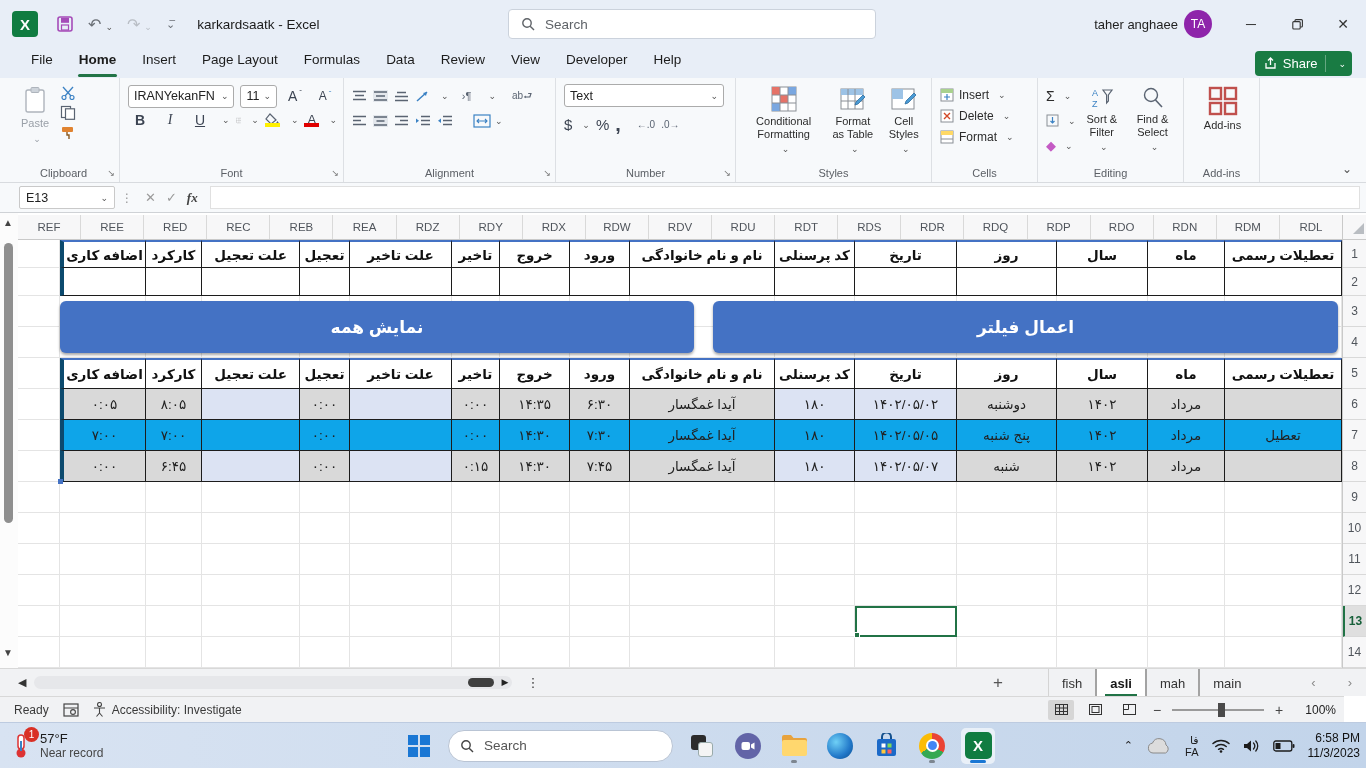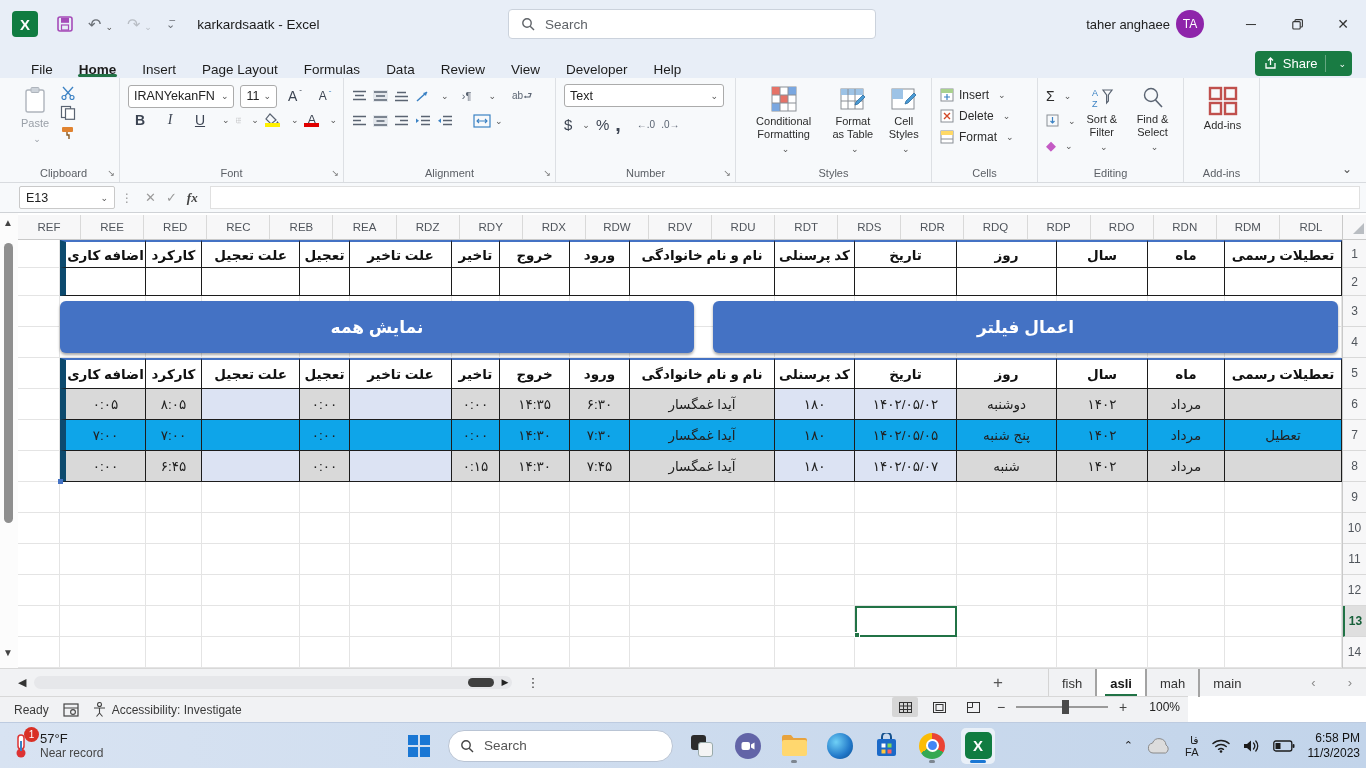--- a/index.html
+++ b/index.html
@@ -12,26 +12,26 @@
   .titlebar{position:absolute;left:0;top:0;width:1366px;height:48px;background:#E8EEF7;display:flex;align-items:center}
   .xlogo{width:26px;height:26px;border-radius:4px;background:#107C41;color:#fff;font-weight:bold;
     display:flex;align-items:center;justify-content:center;font-size:15px;margin-left:12px}
   .qat{display:flex;align-items:center;gap:14px;margin-left:18px;color:#6a6f76;font-size:16px}
   .apptitle{margin-left:22px;font-size:13.5px;color:#1b1b1b}
   .tsearch{position:absolute;left:508px;top:9px;width:368px;height:30px;background:#fff;border:1px solid #CBD2DC;
     border-radius:4px;display:flex;align-items:center;padding-left:12px;gap:10px;color:#5f6368;font-size:13.5px}
   .tb-right{position:absolute;right:0;top:0;height:48px;display:flex;align-items:center}
   .uname{font-size:13px;color:#222;margin-right:6px}
   .avatar{width:28px;height:28px;border-radius:50%;background:#8E24AA;color:#fff;font-size:12px;
-    display:flex;align-items:center;justify-content:center;margin-right:24px}
+    display:flex;align-items:center;justify-content:center;margin-right:16px}
   .winbtn{width:46px;height:48px;display:flex;align-items:center;justify-content:center;color:#333;font-size:14px}
 
   
   .ribbontabs{position:absolute;left:0;top:48px;width:1366px;height:30px;background:#E8EEF7;display:flex;align-items:flex-end;padding-left:18px}
-  .rtab{padding:5px 13px 1px;font-size:13.5px;color:#1c1c1c;position:relative;white-space:nowrap}
+  .rtab{padding:5px 13px 11px;font-size:13.5px;color:#1c1c1c;position:relative;white-space:nowrap}
   .rtab.active{font-weight:bold}
   .rtab.active:after{content:"";position:absolute;left:12px;right:12px;bottom:1px;height:3px;background:#217346;border-radius:2px}
   .sharebtn{position:absolute;right:14px;top:3px;height:25px;background:#197B43;color:#fff;border-radius:4px;
     display:flex;align-items:center;font-size:13px;padding:0 6px 0 9px;gap:6px}
   .sharebtn .sep{width:1px;height:17px;background:#ffffff55;margin:0 2px}
 
   
   .ribbon{position:absolute;left:0;top:78px;width:1366px;height:105px;background:#F7F9FB;border-bottom:1px solid #D8DBDF;display:flex;padding-left:8px}
   .rgroup{position:relative;border-right:1px solid #DDE0E4;height:100%;padding:6px 6px 20px 8px}
   .glabel{position:absolute;bottom:3px;left:0;right:0;text-align:center;font-size:11px;color:#5c6066;white-space:nowrap}
@@ -71,21 +71,21 @@
 
   .grid{position:absolute;left:18px;top:27px;width:1324px;height:428px}
   .grow{display:flex;width:1324px}
   .grow .cell{height:100%;border-right:1px solid #E4E4E4;border-bottom:1px solid #E4E4E4;
     display:flex;align-items:center;justify-content:center;overflow:hidden;white-space:nowrap;font-size:13.5px}
   .h28{height:28px}.h31{height:31px}
   .c0{width:42px}.c1{width:86px}.c2{width:56px}.c3{width:98px}.c4{width:50px}.c5{width:102px}.c6{width:48px}
   .c7{width:70px}.c8{width:60px}.c9{width:145px}.c10{width:80px}.c11{width:102px}.c12{width:100px}
   .c13{width:91px}.c14{width:77px}.c15{width:117px}
   .dk{border-right-color:#1c1c1c !important;border-bottom-color:#1c1c1c !important}
-  .dkl{border-left:6px solid #0c4a6e}
+  .dkl{border-left:4px solid #0c4a6e}
   .bt2{border-top:2px solid #4472C4}
   .hd{font-weight:bold;font-size:14px;color:#111}
   .g{background:#D9D9D9}.b{background:#DCE3F3}.r{background:#0ea5e9}
   .bigbluebtn{position:absolute;height:52px;background:#4472C4;border-radius:6px;box-shadow:0 2px 3px rgba(0,0,0,.35);
     color:#fff;font-weight:bold;font-size:17px;display:flex;align-items:center;justify-content:center}
   .selcell{position:absolute;left:837px;top:366px;width:102px;height:31px;border:2px solid #217346}
   .selhandle{position:absolute;left:-3px;bottom:-3px;width:6px;height:6px;background:#217346;border:1px solid #fff}
   .tbldot{position:absolute;left:40px;top:239px;width:5px;height:5px;background:#4472C4}
 
   
@@ -97,22 +97,22 @@
   .hsnext{position:absolute;right:4px;top:1px;color:#222;font-size:9px}
   .dots3{color:#444;margin-left:14px;font-size:13px;letter-spacing:1px}
   .addsheet{position:absolute;left:993px;color:#555;font-size:17px}
   .stabs{position:absolute;left:1048px;top:0;height:28px;display:flex;align-items:stretch}
   .stab{padding:0 13px;display:flex;align-items:center;font-size:13px;color:#333;border-right:2px solid #a3a3a3;position:relative}
   .stab.active{background:#fff;font-weight:bold;color:#161616}
   .stab.active:after{content:"";position:absolute;left:8px;right:8px;bottom:0;height:3px;background:#217346}
   .tabnav{position:absolute;right:14px;display:flex;gap:32px;color:#8a8a8a;font-size:13px}
 
   
-  .statusbar{position:absolute;left:0;top:696px;width:1188px;height:26px;background:#F1F2F4;border-top:1px solid #D8D8D8;
-    display:flex;font-size:12px;color:#3a3a3a}
+  .statusbar{position:absolute;left:0;top:696px;width:1344px;height:26px;background:#F1F2F4;border-top:1px solid #D8D8D8;
+    display:flex;align-items:center;font-size:12px;color:#3a3a3a}
   .stleft{display:flex;align-items:center;gap:14px;margin-left:14px}
   .stright{position:absolute;right:8px;display:flex;align-items:center;gap:8px}
   .viewbtn{width:26px;height:20px;display:flex;align-items:center;justify-content:center;border-radius:2px}
   .viewbtn.active{background:#D6D6D6}
   .zoomtrack{width:92px;height:2px;background:#9a9a9a;position:relative}
   .zoomthumb{position:absolute;left:46px;top:-6px;width:7px;height:14px;background:#4a4a4a}
   .zoomsign{color:#444;font-size:14px;width:14px;text-align:center}
   .zoompct{width:42px;text-align:right;font-size:12px;color:#222}
 
   

